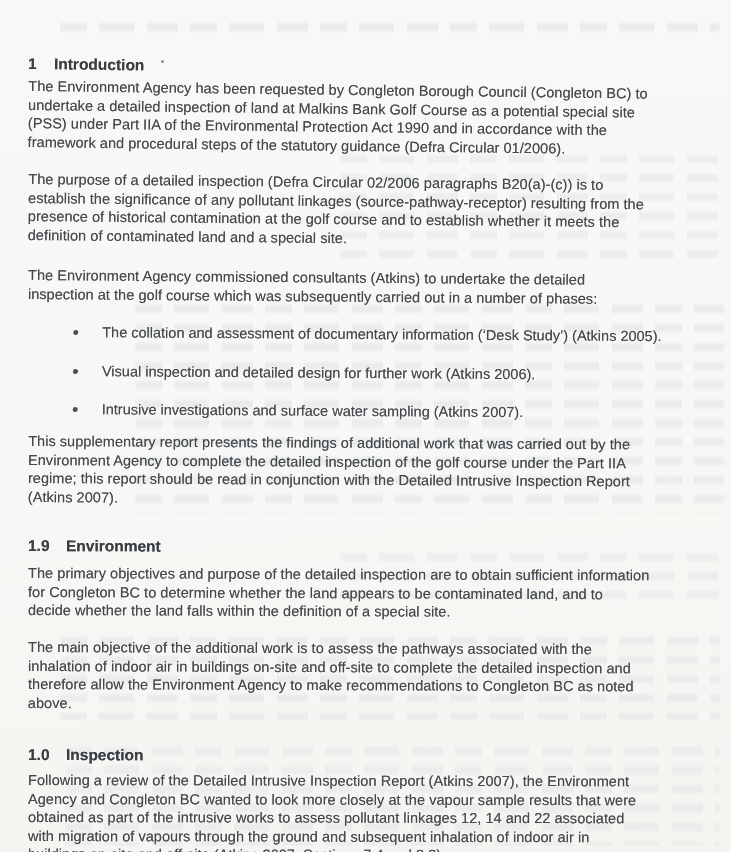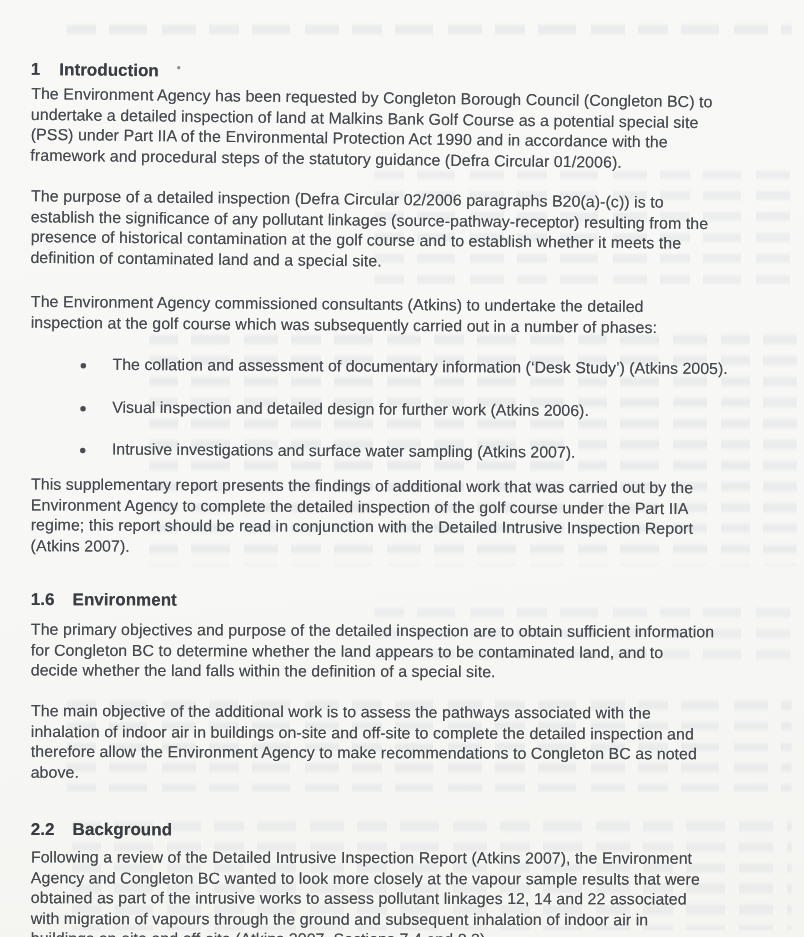--- a/index.html
+++ b/index.html
@@ -143,34 +143,34 @@
         <span>Intrusive investigations and surface water sampling (Atkins 2007).</span>
       </li>
     </ul>
 
     <p class="para p4 r3">This supplementary report presents the findings of additional work that was carried out by the
 Environment Agency to complete the detailed inspection of the golf course under the Part IIA
 regime; this report should be read in conjunction with the Detailed Intrusive Inspection Report
 (Atkins 2007).</p>
 
     <h2 class="h h2x h2a r2">
-      <span class="h-num">1.6</span><span class="h-title">Environment</span>
+      <span class="h-num">1.9</span><span class="h-title">Environment</span>
     </h2>
 
     <p class="para p5 r2">The primary objectives and purpose of the detailed inspection are to obtain sufficient information
 for Congleton BC to determine whether the land appears to be contaminated land, and to
 decide whether the land falls within the definition of a special site.</p>
 
     <p class="para p6 r2">The main objective of the additional work is to assess the pathways associated with the
 inhalation of indoor air in buildings on-site and off-site to complete the detailed inspection and
 therefore allow the Environment Agency to make recommendations to Congleton BC as noted
 above.</p>
 
     <h2 class="h h2x h2b r1">
-      <span class="h-num">2.2</span><span class="h-title">Background</span>
+      <span class="h-num">1.0</span><span class="h-title">Inspection</span>
     </h2>
 
     <p class="para p7 r1">Following a review of the Detailed Intrusive Inspection Report (Atkins 2007), the Environment
 Agency and Congleton BC wanted to look more closely at the vapour sample results that were
 obtained as part of the intrusive works to assess pollutant linkages 12, 14 and 22 associated
 with migration of vapours through the ground and subsequent inhalation of indoor air in
 buildings on-site and off-site (Atkins 2007, Sections 7.4 and 8.3).</p>
 
   </div>
 </div>

